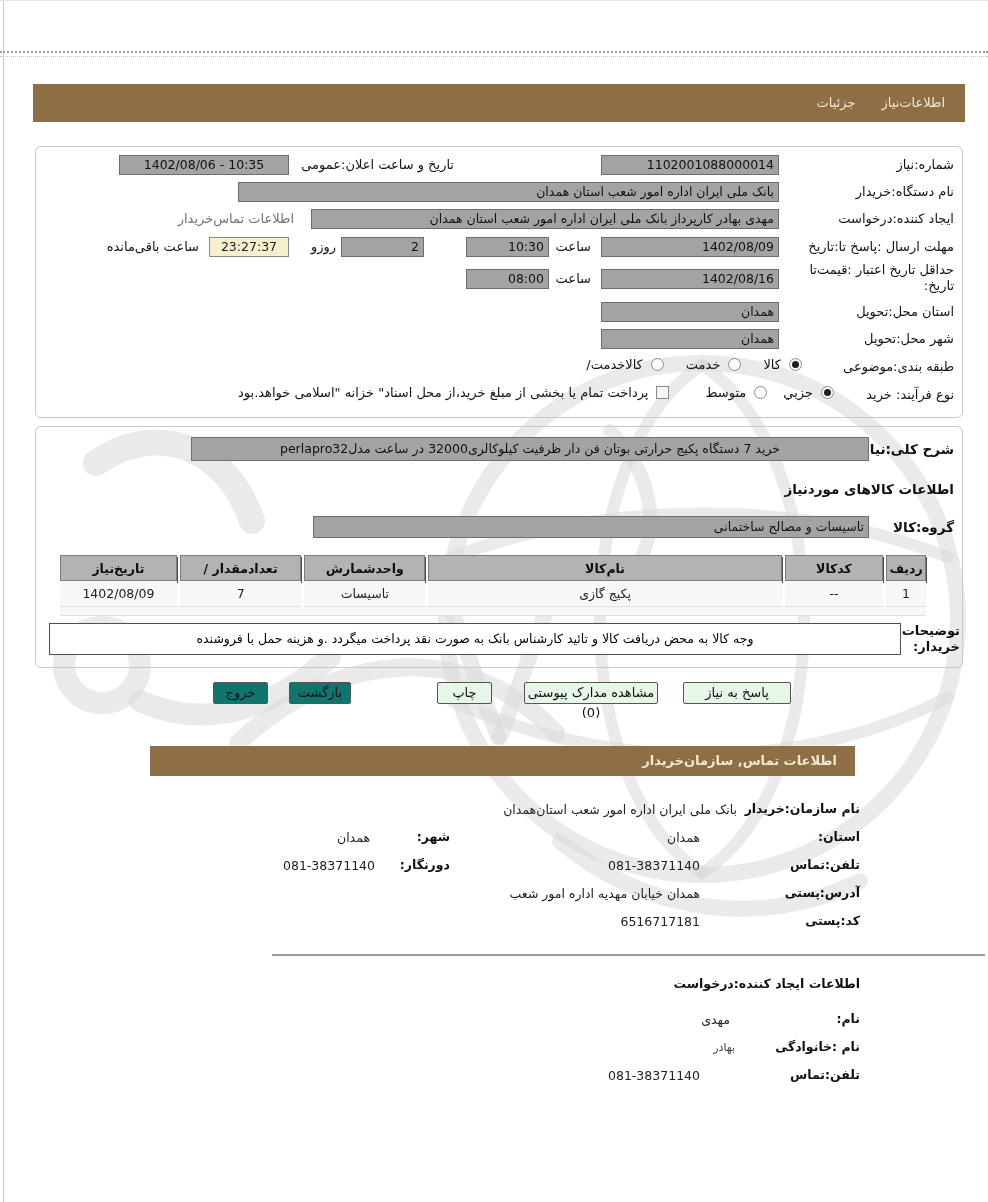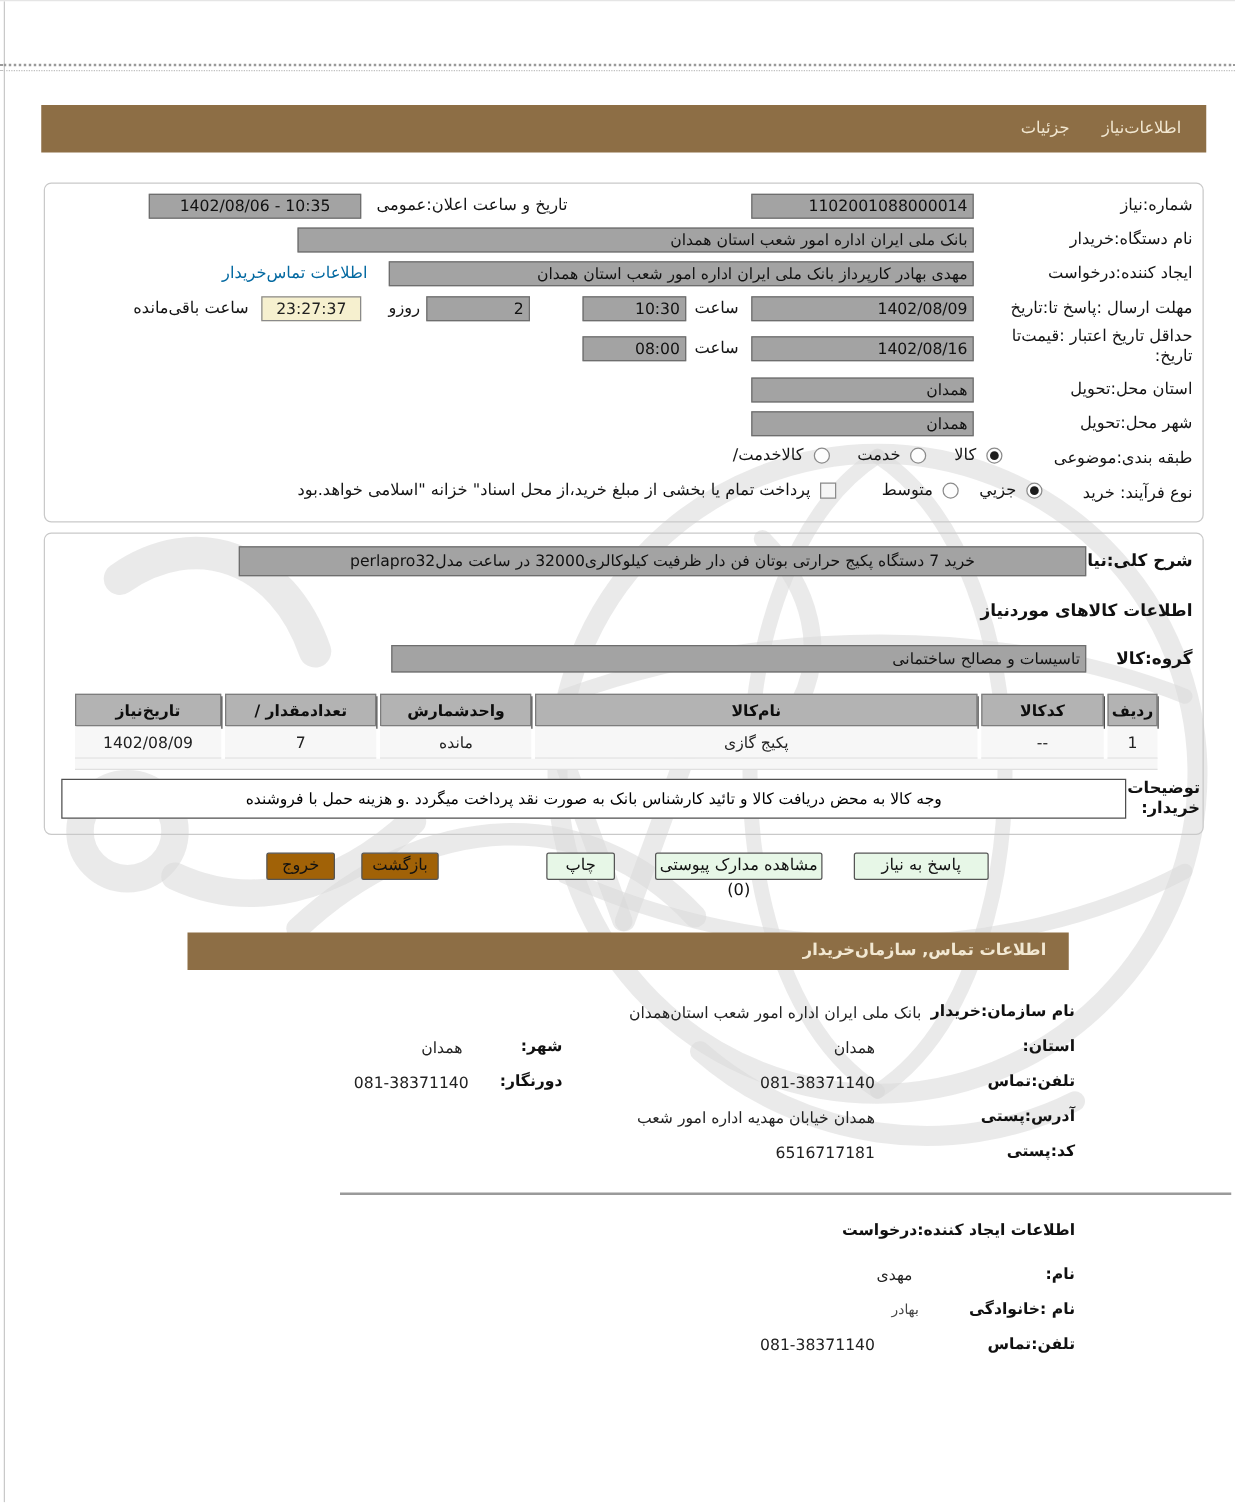--- a/index.html
+++ b/index.html
@@ -27,21 +27,21 @@
 
   .inp {
     background:#a3a3a3; border:1px solid #6e6e6e; height:20px; line-height:18px;
     font-size:12.5px; padding:0 4px; overflow:hidden; white-space:nowrap; color:#111;
   }
   .num { direction:ltr; text-align:right; }
   .cen { text-align:center; }
   .timer { background:#f6f0cf; border:1px solid #8a8a8a; height:20px; line-height:18px;
            font-size:12.5px; text-align:center; direction:ltr; color:#222; }
 
-  .link { color:#0369a1; font-size:13px; cursor:pointer; white-space:nowrap; }
+  .link { color:#737373; font-size:13px; cursor:pointer; white-space:nowrap; }
 
   .radio { width:13px; height:13px; border:1px solid #8b8b8b; border-radius:50%;
            background:#fdfdfd; display:inline-block; flex:0 0 auto; }
   .radio.sel::after { content:""; display:block; width:7px; height:7px; margin:2px auto;
            background:#1d1d1d; border-radius:50%; }
   .check { width:13px; height:13px; border:1px solid #8b8b8b; background:#f6f6f6;
            display:inline-block; flex:0 0 auto; }
   .optrow { display:flex; align-items:center; gap:8px; font-size:13px; }
 
   table.items { border-collapse:separate; border-spacing:3px 0; width:872px; direction:rtl; }
@@ -49,21 +49,21 @@
     background:#b3b3b3; color:#0e0e0e; font-size:12.5px; font-weight:bold;
     height:26px; border:1px solid #7d7d7d; box-shadow:1px 2px 0 #4c4c4c;
   }
   table.items td { background:#f7f7f7; font-size:12.5px; color:#222; height:26px;
     text-align:center; border-bottom:1px solid #e0e0e0; }
   .tfoot { background:#ebebeb; height:9px; }
 
   .btn { position:absolute; height:22px; line-height:20px; text-align:center; font-size:13px;
          border:1px solid #555; border-radius:2px; cursor:pointer; color:#111; }
   .btn.green { background:#e7f7e7; }
-  .btn.pink  { background:#a16207; }
+  .btn.pink  { background:#0f766e; }
 
   .clbl { font-size:12.5px; font-weight:bold; color:#111; white-space:nowrap; }
   .cval { font-size:12.5px; color:#222; white-space:nowrap; }
   .cnum { direction:ltr; }
   .hline { position:absolute; height:0; border-top:2px solid #9a9a9a; }
   .notesbox { background:#fff; border:1px solid #4f4f4f; font-size:12.5px;
               line-height:30px; padding:0 8px; white-space:nowrap; overflow:hidden; }
 </style>
 </head>
 <body>
@@ -183,21 +183,21 @@
           <th>واحدشمارش</th>
           <th>تعدادمقدار /</th>
           <th>تاریخ‌نیاز</th>
         </tr>
       </thead>
       <tbody>
         <tr>
           <td>1</td>
           <td>--</td>
           <td>پکیج گازی</td>
-          <td>مانده</td>
+          <td>تاسیسات</td>
           <td>7</td>
           <td class="cnum">1402/08/09</td>
         </tr>
         <tr>
           <td class="tfoot" colspan="6" style="height:9px;"></td>
         </tr>
       </tbody>
     </table>
 
     <span class="abs blbl" style="right:2px; top:196px;">توضیحات</span>

